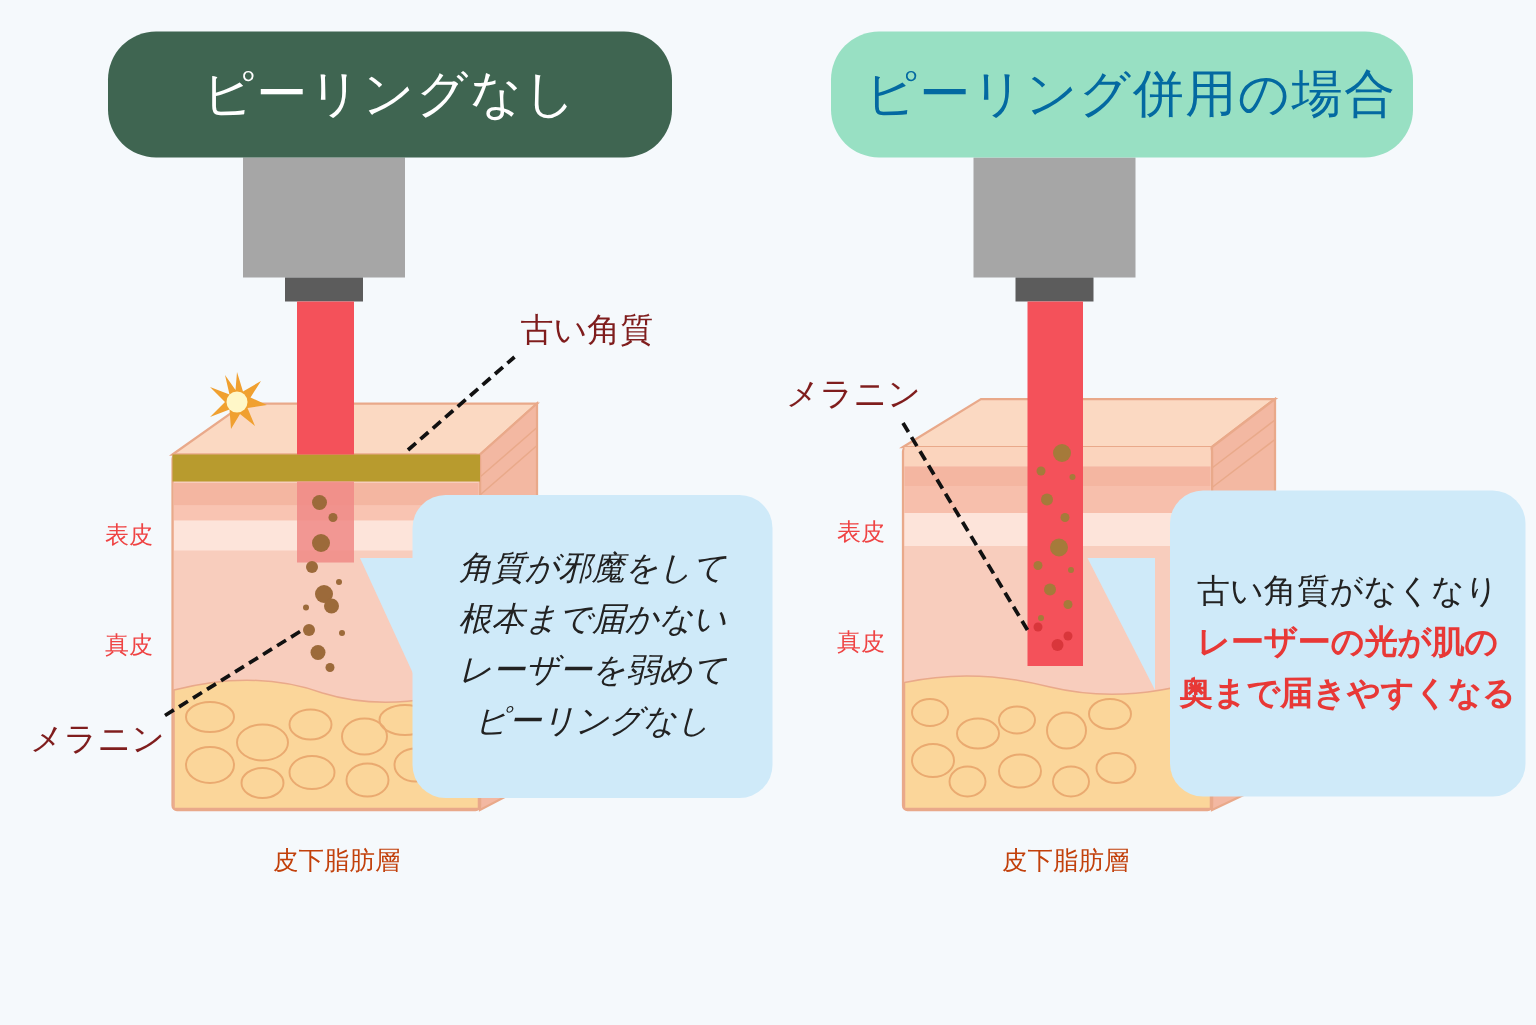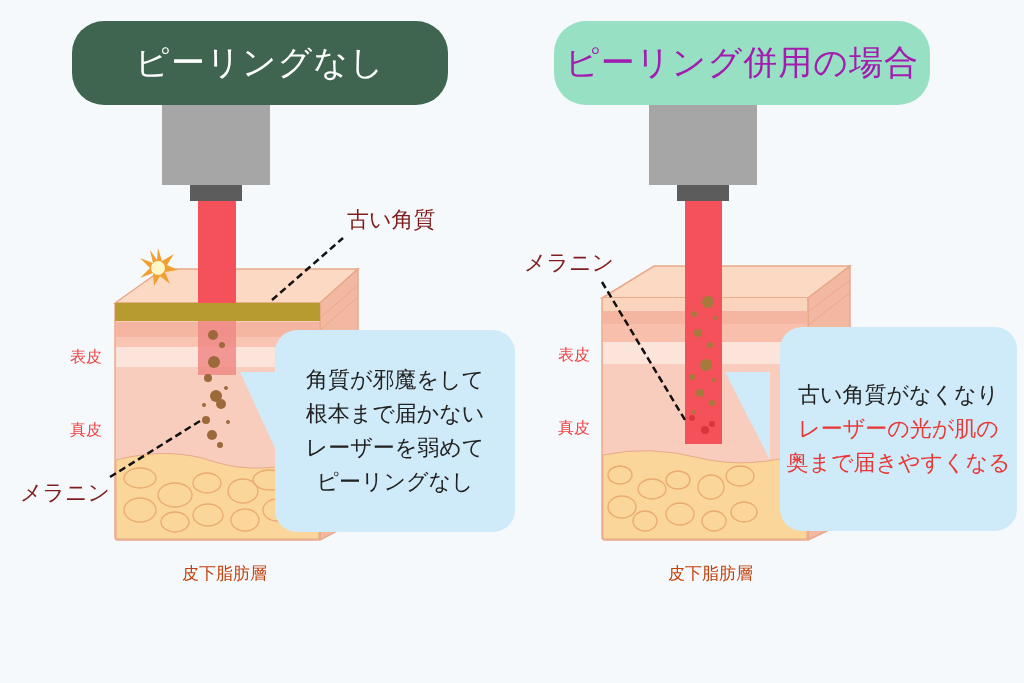--- a/index.html
+++ b/index.html
@@ -1,30 +1,30 @@
 <!DOCTYPE html>
 <html><head>
 <meta charset="utf-8">
 <style>
   html, body { margin:0; padding:0; }
   body { width:1024px; height:683px; background:#f5f9fc; position:relative; overflow:hidden;
          font-family:"DejaVu Sans", "Liberation Sans", sans-serif; }
   .panel-title { position:absolute; height:84px; border-radius:32px; display:flex; align-items:center; justify-content:center;
                  font-weight:normal; font-size:34px; letter-spacing:1px; }
   #title-left { left:72px; top:21px; width:376px; background:#3f6551; color:#ffffff; }
-  #title-right { left:554px; top:21px; width:376px; background:#98e0c3; color:#a21caf; }
+  #title-right { left:554px; top:21px; width:376px; background:#98e0c3; color:#0369a1;padding-left:12px; }
   svg.scene { position:absolute; left:0; top:0; }
   .lbl { position:absolute; color:#ef4444; font-size:16px; }
   .callout-lbl { position:absolute; color:#7f1d1d; font-size:22px; }
   .bubble { position:absolute; background:#cfeaf9; border-radius:22px; display:flex; flex-direction:column; align-items:center; justify-content:center;
             text-align:center; font-size:22px; line-height:34px; color:#222; }
-  #bubble-left { left:275px; top:330px; width:240px; height:202px; }
+  #bubble-left { left:275px; top:330px; width:240px; height:202px;font-style:italic; }
   #bubble-right { left:780px; top:327px; width:237px; height:204px; align-items:flex-start; padding-left:0; }
   #bubble-right .line { width:100%; text-align:center; }
-  .red { color:#e83836; font-weight:normal; }
+  .red { color:#e83836; font-weight:bold; }
   .fat-lbl { position:absolute; color:#c2410c; font-size:17px; }
 </style>
 </head>
 <body>
 
 <svg class="scene" width="1024" height="683" viewBox="0 0 1024 683">
 
   <g>
     <rect x="162" y="105" width="108" height="80" fill="#a6a6a6"></rect>
     <rect x="190" y="185" width="52" height="16" fill="#5c5c5c"></rect>

